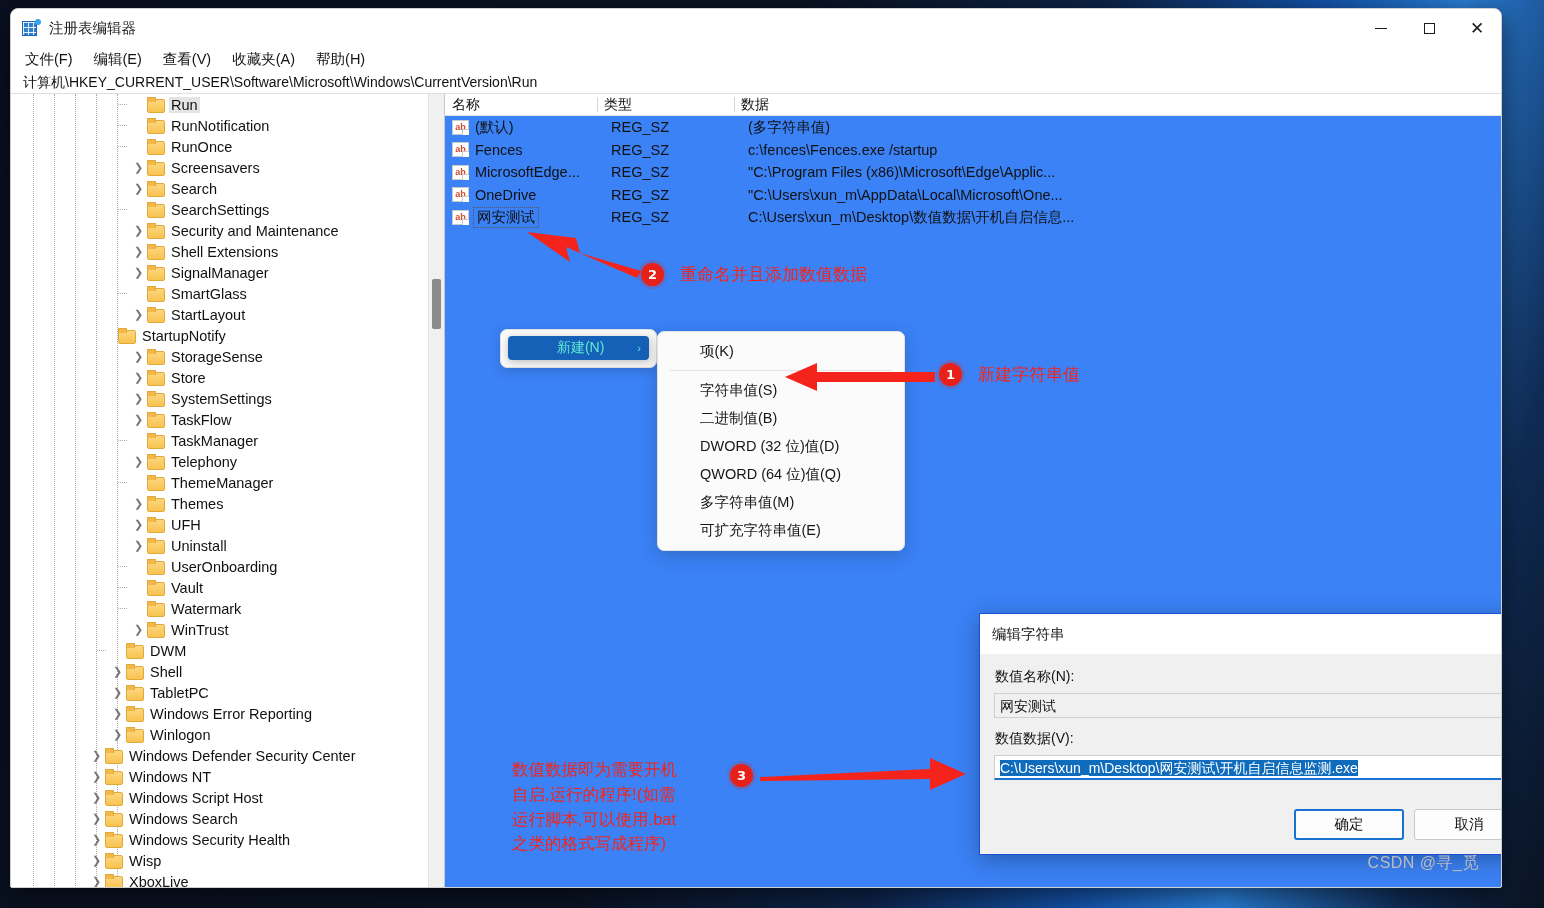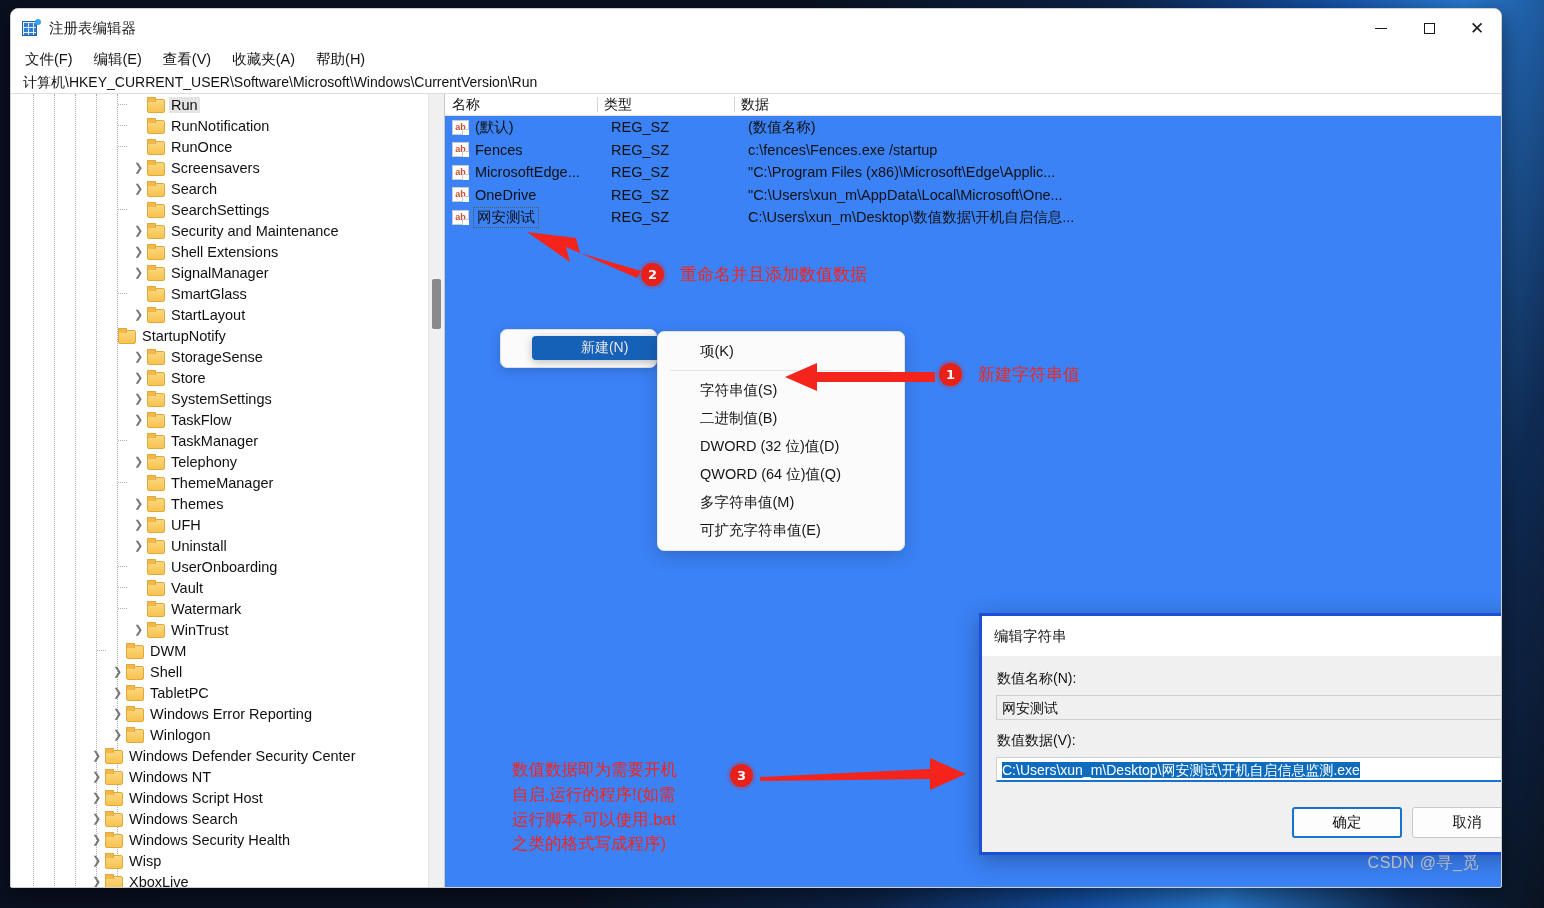--- a/index.html
+++ b/index.html
@@ -149,22 +149,22 @@
     background:#fff; border-left:1px solid #c9c9c9; border-top:1px solid #c9c9c9;
   }
   .cell-name { width: 131px; overflow: hidden; }
   .cell-name .inner { display: inline-block; padding: 0 2px; }
   .lrow.focused .cell-name .inner { border: 1px dotted #555; padding: 0 3px; }
   .cell-type { width: 137px; padding-left: 7px; }
   .cell-data { padding-left: 7px; }
 
   
   .ctx-parent {
-    position: absolute; left: 521px; top: 327px; width: 141px; height: 24px;
-    background: #1661b8; color: #e5e5e5; border-radius: 4px;
+    position: absolute; left: 497px; top: 327px; width: 141px; height: 24px;
+    background: #1661b8; color: #5eead4; border-radius: 4px;
     display: flex; align-items: center; justify-content: space-between;
     padding: 0 8px 0 16px; font-size: 14px;
     box-shadow: 0 2px 9px rgba(0,0,0,.25);
   }
   .ctx-parent .cp-label { flex:1; text-align: center; }
   .ctx-parent .cp-arrow { font-size: 11px; }
   .ctx-parent-wrap {
     position: absolute; left: 489px; top: 320px; width: 157px; height: 39px;
     background: #fbfbfb; border: 1px solid #e0e0e0; border-radius: 7px;
     box-shadow: 0 3px 12px rgba(0,0,0,.16);
@@ -177,21 +177,21 @@
   }
   .ctxitem {
     height: 28px; display: flex; align-items: center; padding-left: 42px;
     font-size: 14.5px; color: #161616;
   }
   .ctxsep { height: 1px; background: #e4e4e4; margin: 5px 12px; }
 
   
   .dialog {
     position: absolute; left: 968px; top: 604px; width: 560px; height: 242px;
-    background: #f0f0f0; border: 3px solid #1d4ed8;
+    background: #f0f0f0; border: 1px solid #1d4ed8;
     box-shadow: 0 5px 22px rgba(0,0,0,.3);
   }
   .dlg-title {
     height: 40px; background: #fff; display: flex; align-items: center;
     padding-left: 12px; font-size: 14.5px; color: #141414; position: relative;
   }
   .dlg-close {
     position: absolute; right: 0; top: 0; width: 45px; height: 40px;
     display: flex; align-items: center; justify-content: center; font-size: 17px; color: #111;
   }
@@ -485,21 +485,21 @@
       <div class="lheader">
         <div class="lh c-name">名称</div>
         <div class="lh c-type">类型</div>
         <div class="lh c-data">数据</div>
       </div>
       <div id="value-rows">
           <div class="lrow">
             <span class="abicon">ab</span>
             <span class="cell-name"><span class="inner">(默认)</span></span>
             <span class="cell-type">REG_SZ</span>
-            <span class="cell-data">(数值名称)</span>
+            <span class="cell-data">(多字符串值)</span>
           </div>
           <div class="lrow">
             <span class="abicon">ab</span>
             <span class="cell-name"><span class="inner">Fences</span></span>
             <span class="cell-type">REG_SZ</span>
             <span class="cell-data">c:\fences\Fences.exe /startup</span>
           </div>
           <div class="lrow">
             <span class="abicon">ab</span>
             <span class="cell-name"><span class="inner">MicrosoftEdge...</span></span>

